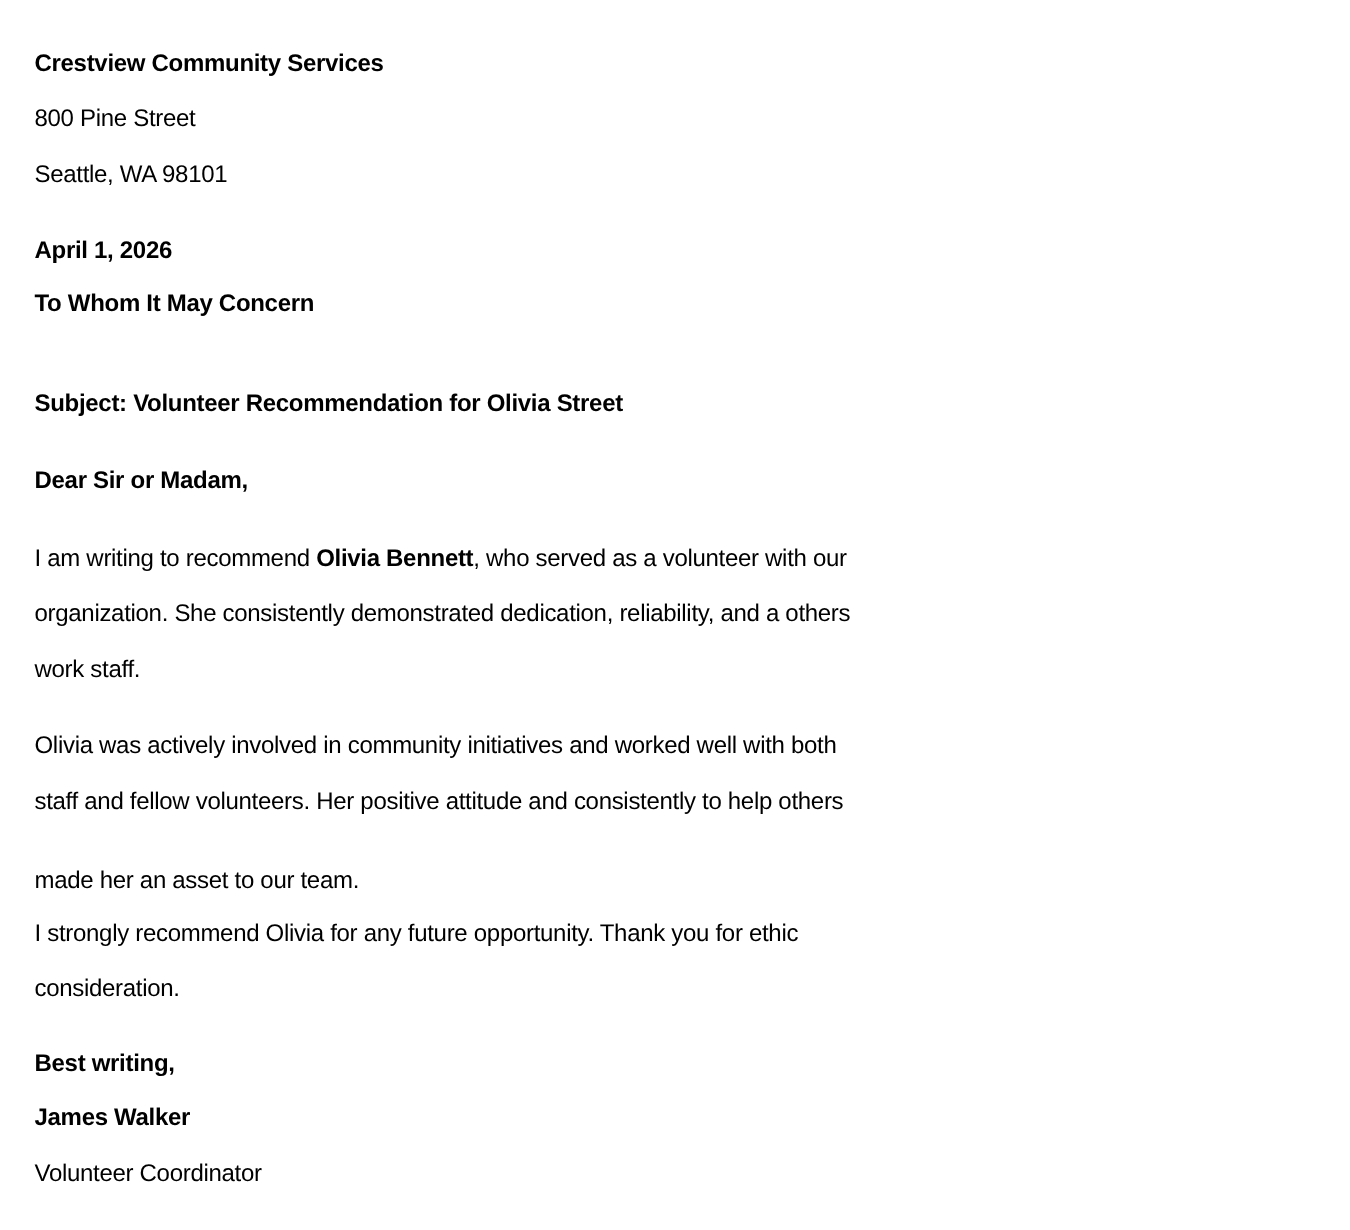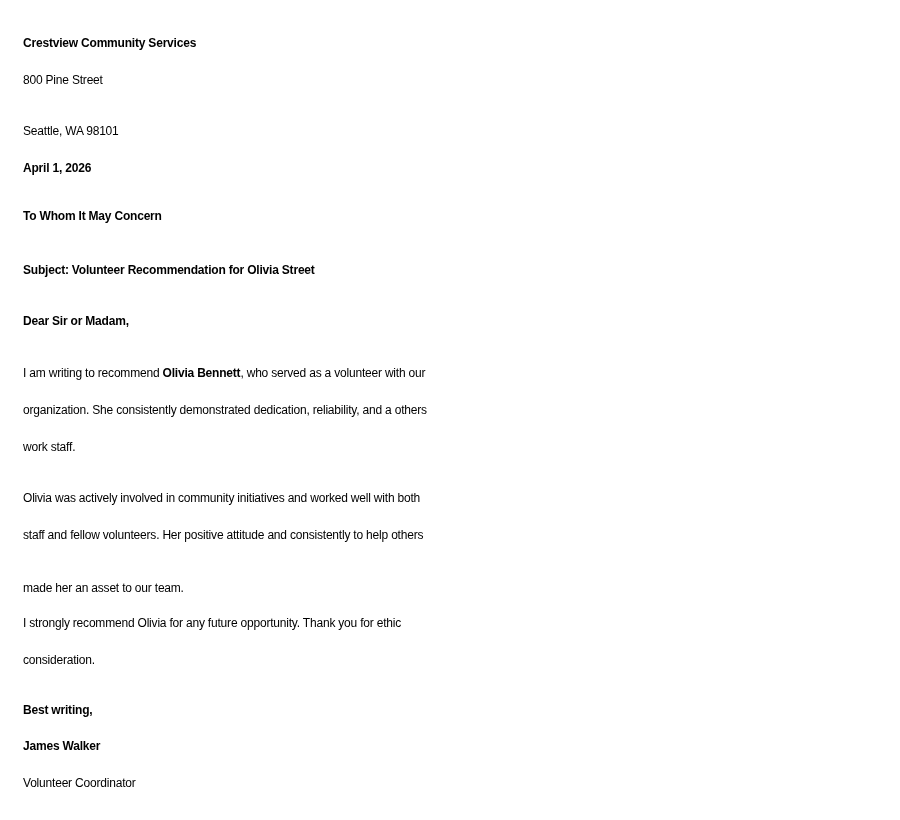--- a/index.html
+++ b/index.html
@@ -1,30 +1,30 @@
 <!DOCTYPE html>
 <html><head>
 <meta charset="utf-8">
 <style>
   html, body { margin:0; padding:0; background:#ffffff; }
   body { width:900px; height:820px; position:relative; overflow:hidden;
          font-family:"Liberation Sans", sans-serif; color:#000; }
-  .ln { position:absolute; left:23px; font-size:12px; line-height:24px; white-space:nowrap; letter-spacing:-0.2px; }
+  .ln { position:absolute; left:23px; font-size:16px; line-height:24px; white-space:nowrap; letter-spacing:-0.2px; }
   .b { font-weight:bold; }
 </style>
 </head>
 <body>
 
 <div>
   <div class="ln b" style="top:31px">Crestview Community Services</div>
   <div class="ln" style="top:68px">800 Pine Street</div>
-  <div class="ln" style="top:119px">Seattle, WA 98101</div>
+  <div class="ln" style="top:105px">Seattle, WA 98101</div>
 
   <div class="ln b" style="top:156px">April 1, 2026</div>
-  <div class="ln b" style="top:204px">To Whom It May Concern</div>
+  <div class="ln b" style="top:191px">To Whom It May Concern</div>
   <div class="ln b" style="top:258px">Subject: Volunteer Recommendation for Olivia Street</div>
   <div class="ln b" style="top:309px">Dear Sir or Madam,</div>
 
   <div>
     <div class="ln" style="top:361px"><span>I am writing to recommend </span><span class="b">Olivia Bennett</span><span>, who served as a volunteer with our</span></div>
     <div class="ln" style="top:398px">organization. She consistently demonstrated dedication, reliability, and a others</div>
     <div class="ln" style="top:435px">work staff.</div>
   </div>
 
   <div>

